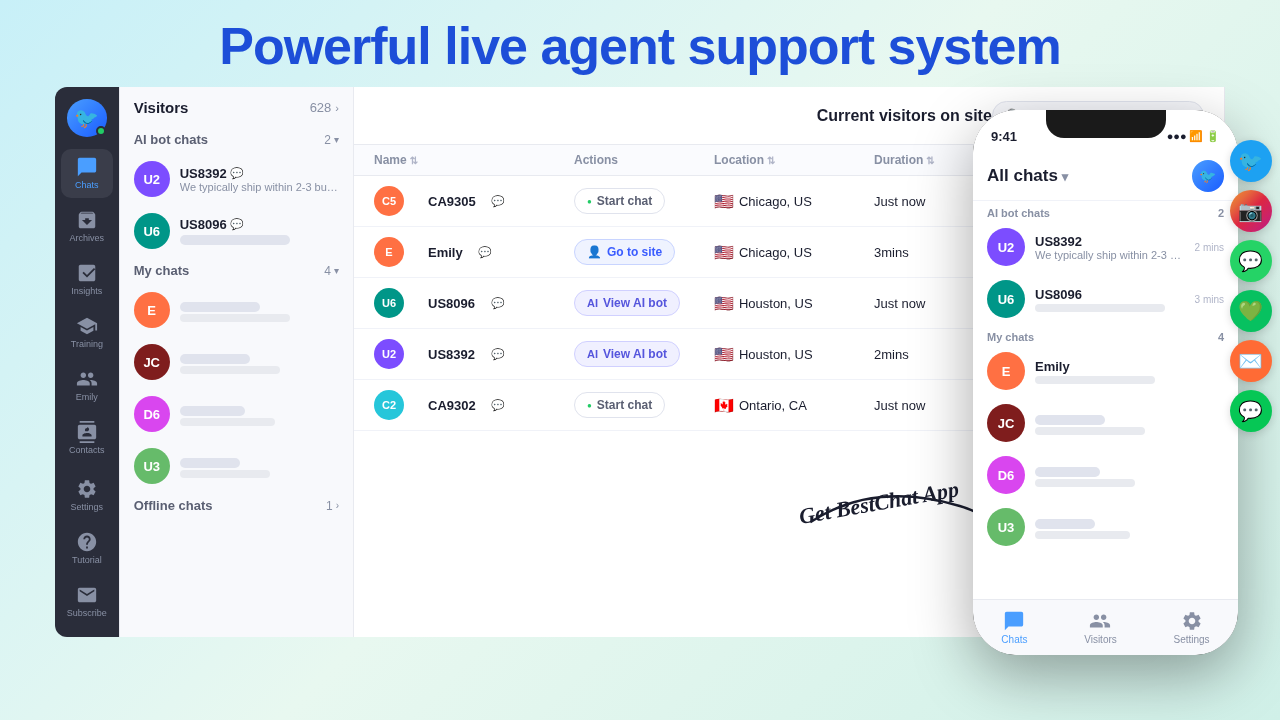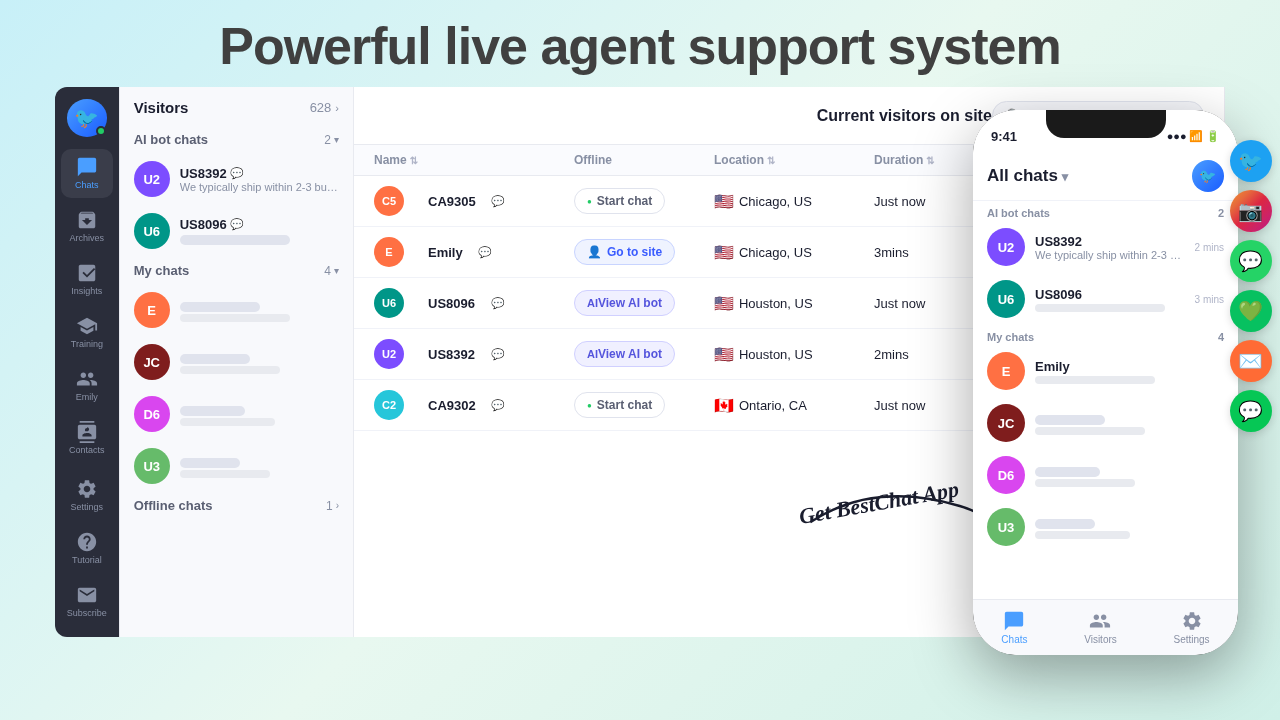--- a/index.html
+++ b/index.html
@@ -13,21 +13,21 @@
     }
 
     
     .header {
       text-align: center;
       padding: 18px 0 12px;
     }
     .header h1 {
       font-size: 52px;
       font-weight: 900;
-      color: #404040;
+      color: #1d4ed8;
       letter-spacing: -1px;
       line-height: 1.1;
     }
 
     
     .main-area {
       display: flex;
       padding: 0 55px;
       gap: 0;
       position: relative;
@@ -317,20 +317,21 @@
       background: #f0f0ff;
       border: 1.5px solid #d0d0ff;
       border-radius: 16px;
       padding: 5px 12px;
       font-size: 12px;
       font-weight: 600;
       color: #5555dd;
       cursor: pointer;
       display: flex;
       align-items: center;
+      gap: 5px;
     }
 
     .location-cell {
       display: flex;
       align-items: center;
       gap: 5px;
       font-size: 13px;
       color: #1a1d2e;
     }
     .flag { font-size: 16px; }
@@ -680,21 +681,21 @@
         <input type="text" placeholder="Search visitor list" style="">
       </div>
     </div>
 
     <div class="table-header">
       <div class="th">
         <span>Name</span>
         <span class="sort-icon">⇅</span>
       </div>
       <div class="th">
-        <span>Offline</span>
+        <span>Actions</span>
       </div>
       <div class="th">
         <span>Location</span>
         <span class="sort-icon">⇅</span>
       </div>
       <div class="th">
         <span>Duration</span>
         <span class="sort-icon">⇅</span>
       </div>
       <div class="th">

